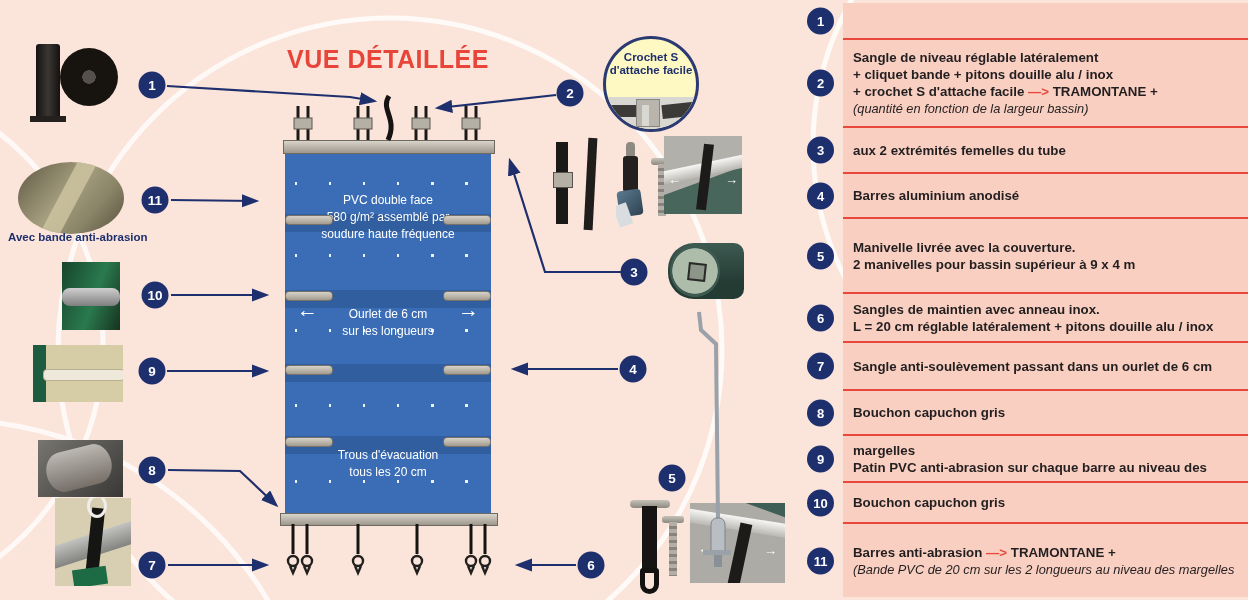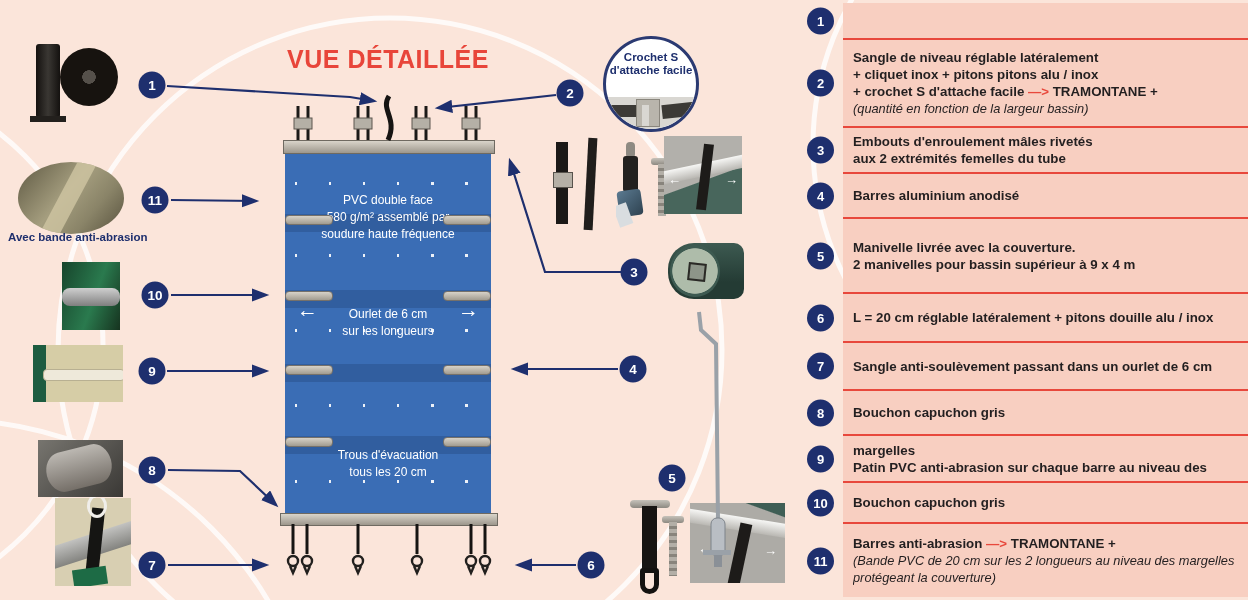--- a/index.html
+++ b/index.html
@@ -30,21 +30,21 @@
   #cover{left:285px;top:152px;width:206px;height:361px;background:#3a6db5;z-index:2;}
   .band{position:absolute;left:0;width:100%;height:18px;background:rgba(17,39,84,.22);}
   .dots{position:absolute;left:10px;width:186px;height:3px;
         background:repeating-linear-gradient(90deg,rgba(255,255,255,.9) 0 2.5px,transparent 2.5px 34px);}
   .stub{position:absolute;width:46px;height:8px;background:linear-gradient(#d7d2c8,#a29c90);
         border:1px solid #76716a;border-radius:4px;z-index:3;}
   .tube{position:absolute;background:linear-gradient(#d9d4ca,#9d978c);border:1px solid #6f6a61;z-index:3;}
   .cvtext{position:absolute;width:100%;text-align:center;color:#fff;font-size:12px;line-height:17px;}
   .cvarrow{position:absolute;color:#fff;font-size:21px;font-weight:bold;z-index:4;}
   
-  #crochet{left:603px;top:36px;width:96px;height:96px;border-radius:50%;background:#ffffff;
+  #crochet{left:603px;top:36px;width:96px;height:96px;border-radius:50%;background:#fef9c3;
            border:3px solid #2b3a72;box-sizing:border-box;overflow:hidden;z-index:4;}
   #crochet .txt{position:absolute;top:12px;width:100%;text-align:center;color:#1e2f6e;
                 font-weight:bold;font-size:11.5px;line-height:13px;}
   #crochet .bandph{position:absolute;top:58px;left:0;width:100%;height:32px;background:#d9d7d2;}
   #crochet .strapL{position:absolute;top:66px;left:0;width:34px;height:12px;background:#3c3a36;}
   #crochet .strapR{position:absolute;top:64px;left:56px;width:40px;height:14px;background:#3c3a36;transform:rotate(-6deg);}
   #crochet .shook{position:absolute;top:60px;left:30px;width:22px;height:26px;background:#b9b5ac;border:1px solid #8a867d;}
   #crochet .shook::after{content:"";position:absolute;left:5px;top:5px;width:7px;height:21px;background:#d9d7d2;}
   
   .photo{position:absolute;overflow:hidden;z-index:2;}
@@ -254,40 +254,40 @@
     </div>
 
   <div id="legend">
     <div style="display:flex;flex-direction:column;height:100%;">
         <div class="lrow" style="height: 35px;">
           <div class="badge">1</div>
         </div>
         <div class="lrow sep" style="height: 88px;">
           <div class="badge">2</div>
           <div class="lline"><span class="b">Sangle de niveau réglable latéralement</span></div>
-          <div class="lline"><span class="b">+ cliquet inox + pitons pitons alu / inox</span></div>
+          <div class="lline"><span class="b">+ cliquet bande + pitons douille alu / inox</span></div>
           <div class="lline"><span class="b">+ crochet S d'attache facile </span><span class="r">—&gt; </span><span class="b">TRAMONTANE +</span></div>
           <div class="lline"><span class="i">(quantité en fonction de la largeur bassin)</span></div>
         </div>
         <div class="lrow sep" style="height: 46px;">
           <div class="badge">3</div>
-          <div class="lline"><span class="b">Embouts d'enroulement mâles rivetés</span></div>
           <div class="lline"><span class="b">aux 2 extrémités femelles du tube</span></div>
         </div>
         <div class="lrow sep" style="height: 45px;">
           <div class="badge">4</div>
           <div class="lline"><span class="b">Barres aluminium anodisé</span></div>
         </div>
         <div class="lrow sep" style="height: 75px;">
           <div class="badge">5</div>
           <div class="lline"><span class="b">Manivelle livrée avec la couverture.</span></div>
           <div class="lline"><span class="b">2 manivelles pour bassin supérieur à 9 x 4 m</span></div>
         </div>
         <div class="lrow sep" style="height: 49px;">
           <div class="badge">6</div>
+          <div class="lline"><span class="b">Sangles de maintien avec anneau inox.</span></div>
           <div class="lline"><span class="b">L = 20 cm réglable latéralement + pitons douille alu / inox</span></div>
         </div>
         <div class="lrow sep" style="height: 48px;">
           <div class="badge">7</div>
           <div class="lline"><span class="b">Sangle anti-soulèvement passant dans un ourlet de 6 cm</span></div>
         </div>
         <div class="lrow sep" style="height: 45px;">
           <div class="badge">8</div>
           <div class="lline"><span class="b">Bouchon capuchon gris</span></div>
         </div>
@@ -297,17 +297,16 @@
           <div class="lline"><span class="b">Patin PVC anti-abrasion sur chaque barre au niveau des</span></div>
         </div>
         <div class="lrow sep" style="height: 41px;">
           <div class="badge">10</div>
           <div class="lline"><span class="b">Bouchon capuchon gris</span></div>
         </div>
         <div class="lrow sep" style="height: 75px;">
           <div class="badge">11</div>
           <div class="lline"><span class="b">Barres anti-abrasion </span><span class="r">—&gt; </span><span class="b">TRAMONTANE +</span></div>
           <div class="lline"><span class="i">(Bande PVC de 20 cm sur les 2 longueurs au niveau des margelles</span></div>
-          <div class="lline"><span class="i">protégeant la couverture)</span></div>
         </div>
       </div>
   </div>
 </div>
 
 </body></html>

